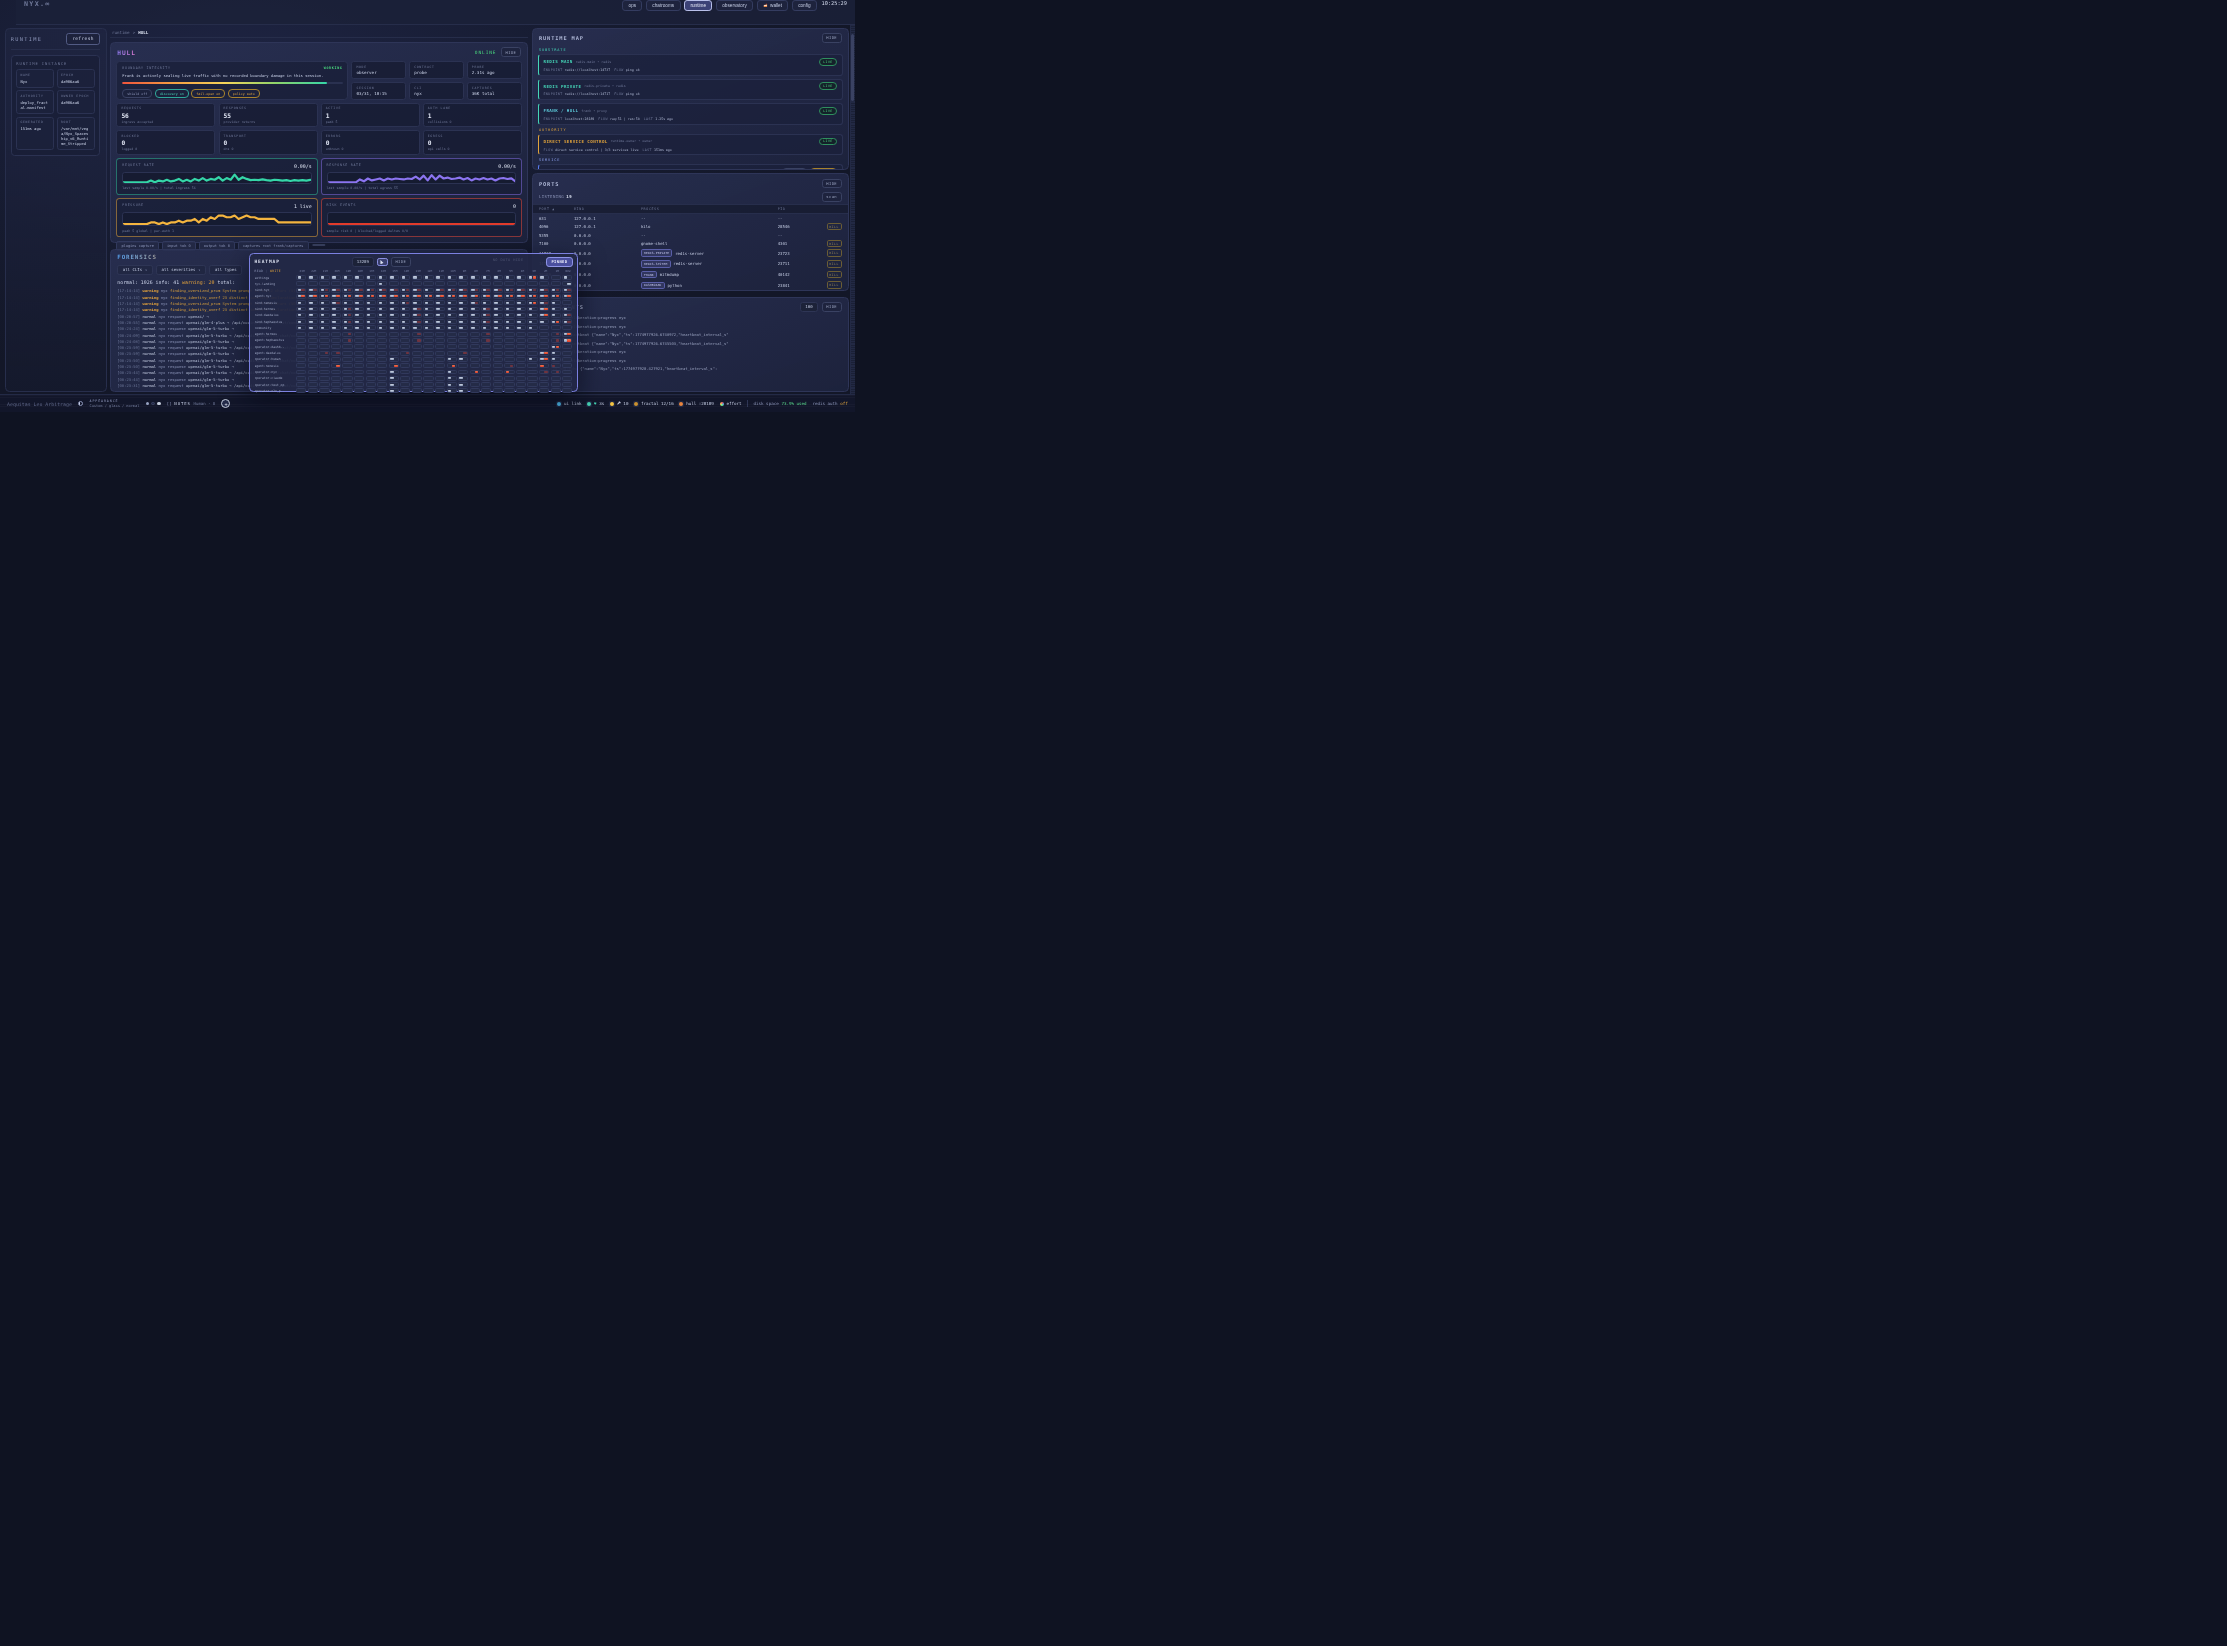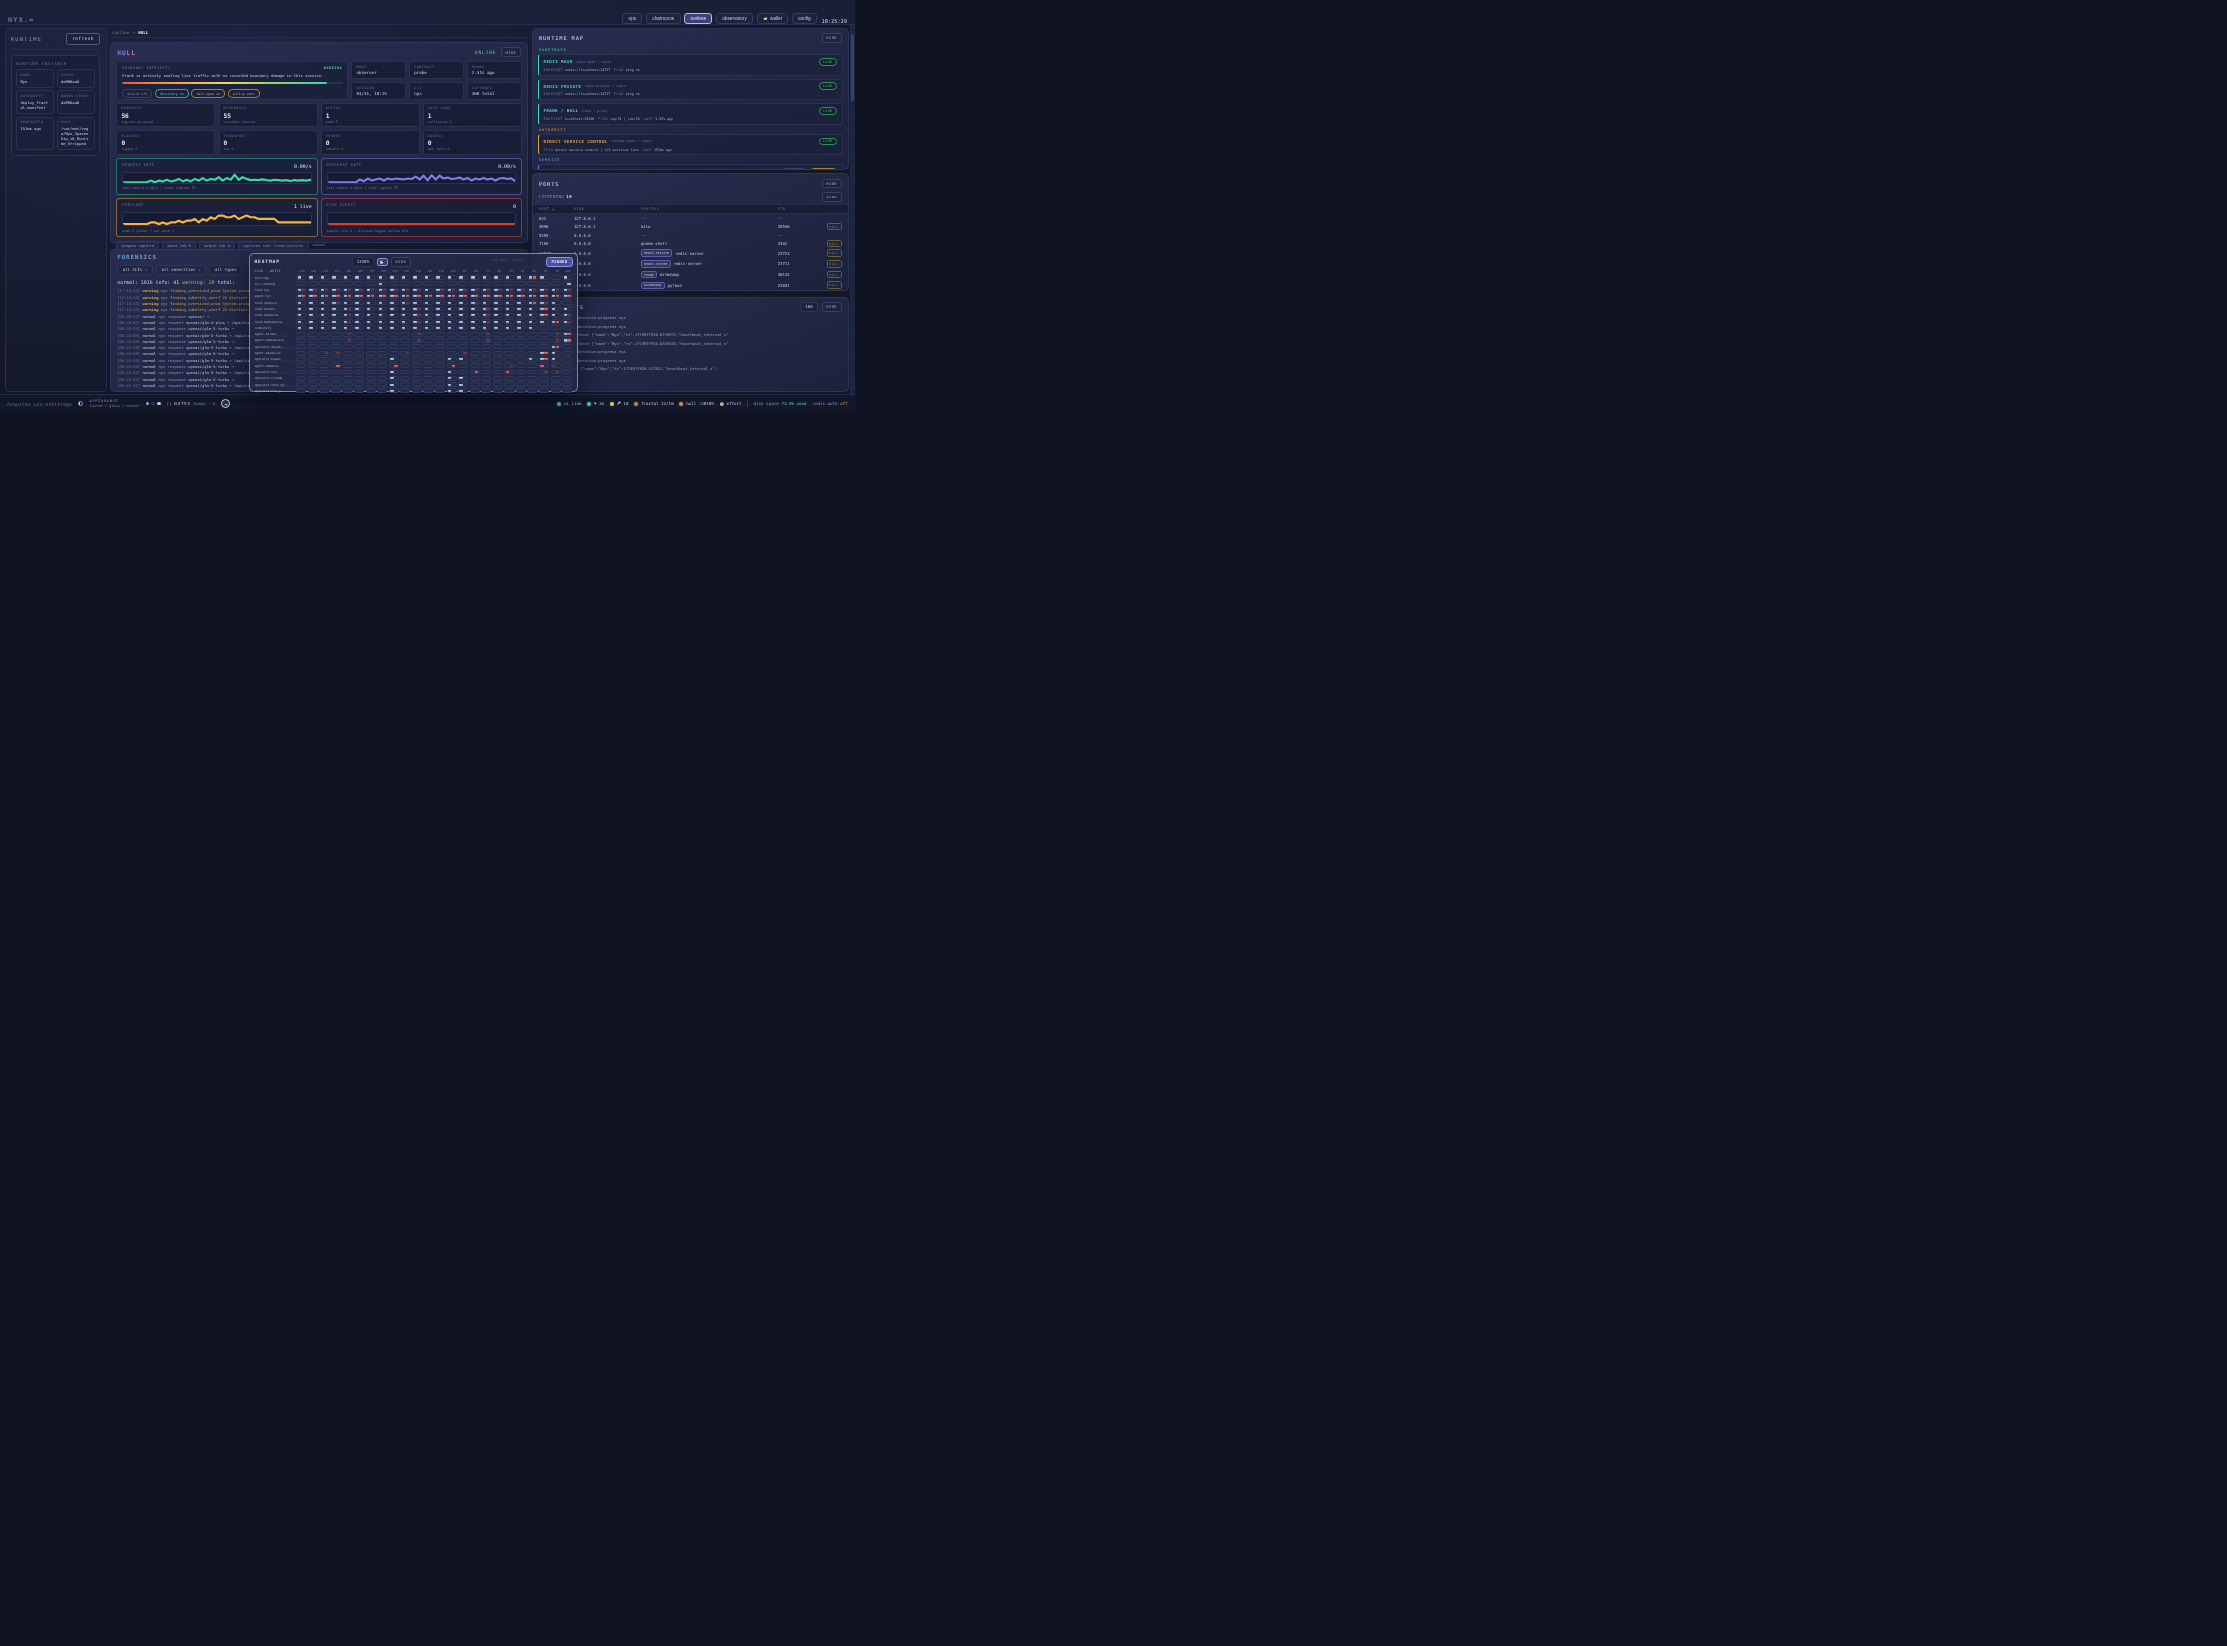--- a/index.html
+++ b/index.html
@@ -1,21 +1,21 @@
 <!DOCTYPE html>
 <html style="font-size:7.1px"><head>
 <meta charset="utf-8">
 <style>
   *{box-sizing:border-box;margin:0;padding:0}
   html,body{background:#0f1322}
   #app{position:relative;width:855px;height:412px;overflow:hidden;color:#c3cbe2;
     font-family:"DejaVu Sans Mono",monospace;
     background:radial-gradient(624px 312px at 28% 18%,#1e2443,#161b30 60%,#131728)}
   
-  #topbar{position:absolute;top:0;left:0;right:0;height:25px;display:flex;align-items:flex-end;
+  #topbar{position:absolute;top:0;left:16px;right:0;height:25px;display:flex;align-items:flex-start;
     padding:0 8px;background:rgba(27,33,56,.85);border-bottom:0.4px solid #262d4a}
   #logo{font-size:6.7px;font-weight:bold;letter-spacing:1.3px;color:#6f7899}
   #nav{margin-left:auto;display:flex;align-items:center;gap:3.6px}
   .navbtn{display:flex;align-items:center;gap:2.2px;padding:2.2px 5.3px;border:0.4px solid #343c60;border-radius:3.1px;
     background:rgba(34,40,68,.5);color:#c3cbe2;font-size:4.7px;cursor:pointer}
   .navbtn.active{border-color:#b9c0ea;background:#3c4277;color:#e8ebfa}
   #clock{margin-left:4.5px;font-size:5.3px;color:#d4dbee}
   
   #content{position:absolute;top:25px;bottom:18px;left:0;right:6.2px;display:flex;gap:3.6px;padding:2.7px 0 1.8px 4.5px}
   #sidebar{width:102px;flex:none;background:linear-gradient(180deg,rgba(33,39,68,.55),rgba(24,29,52,.35));

